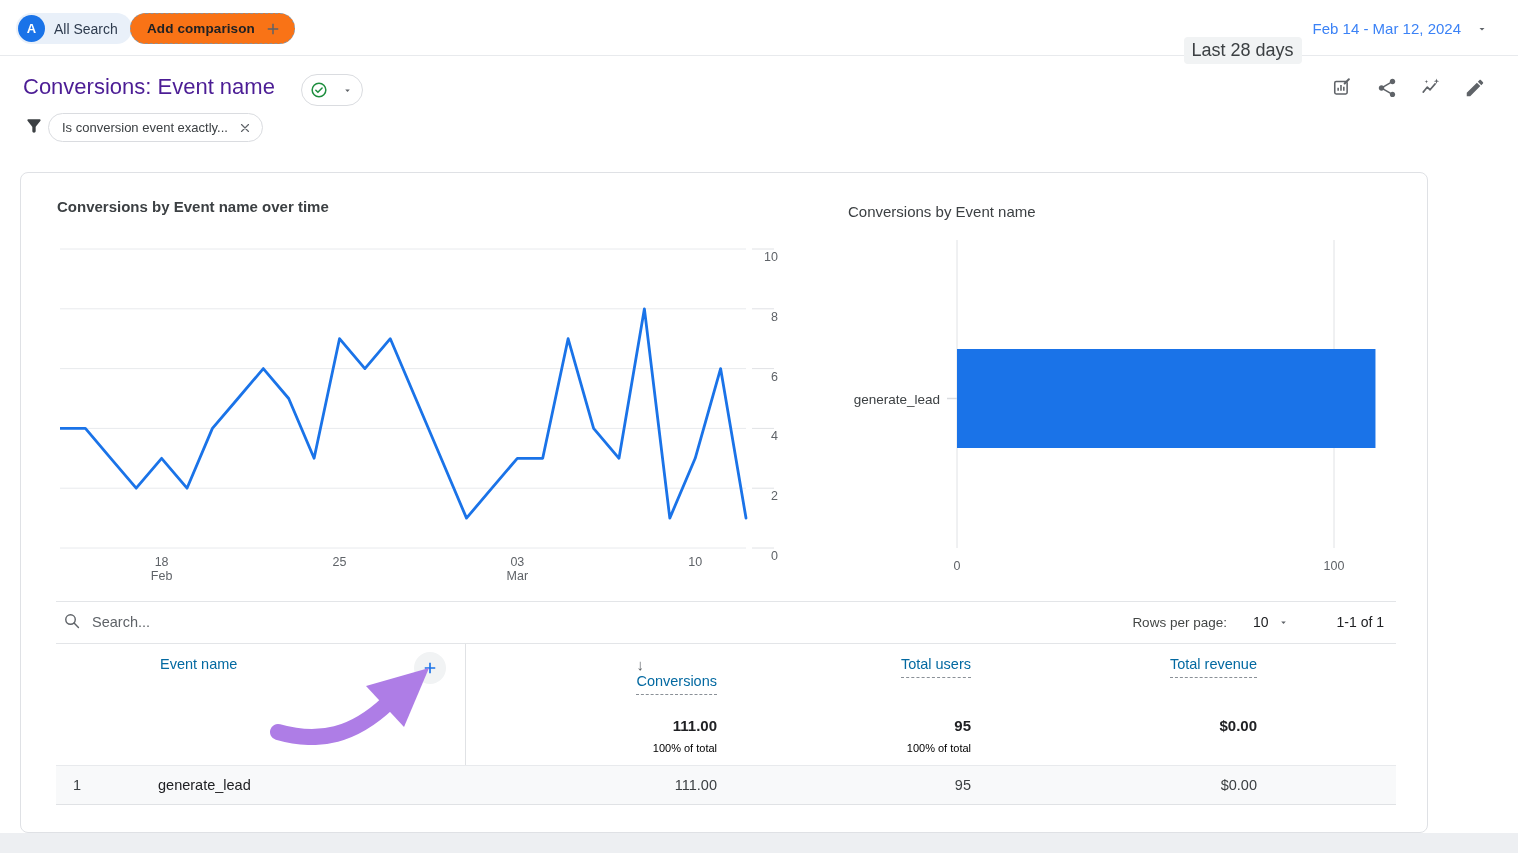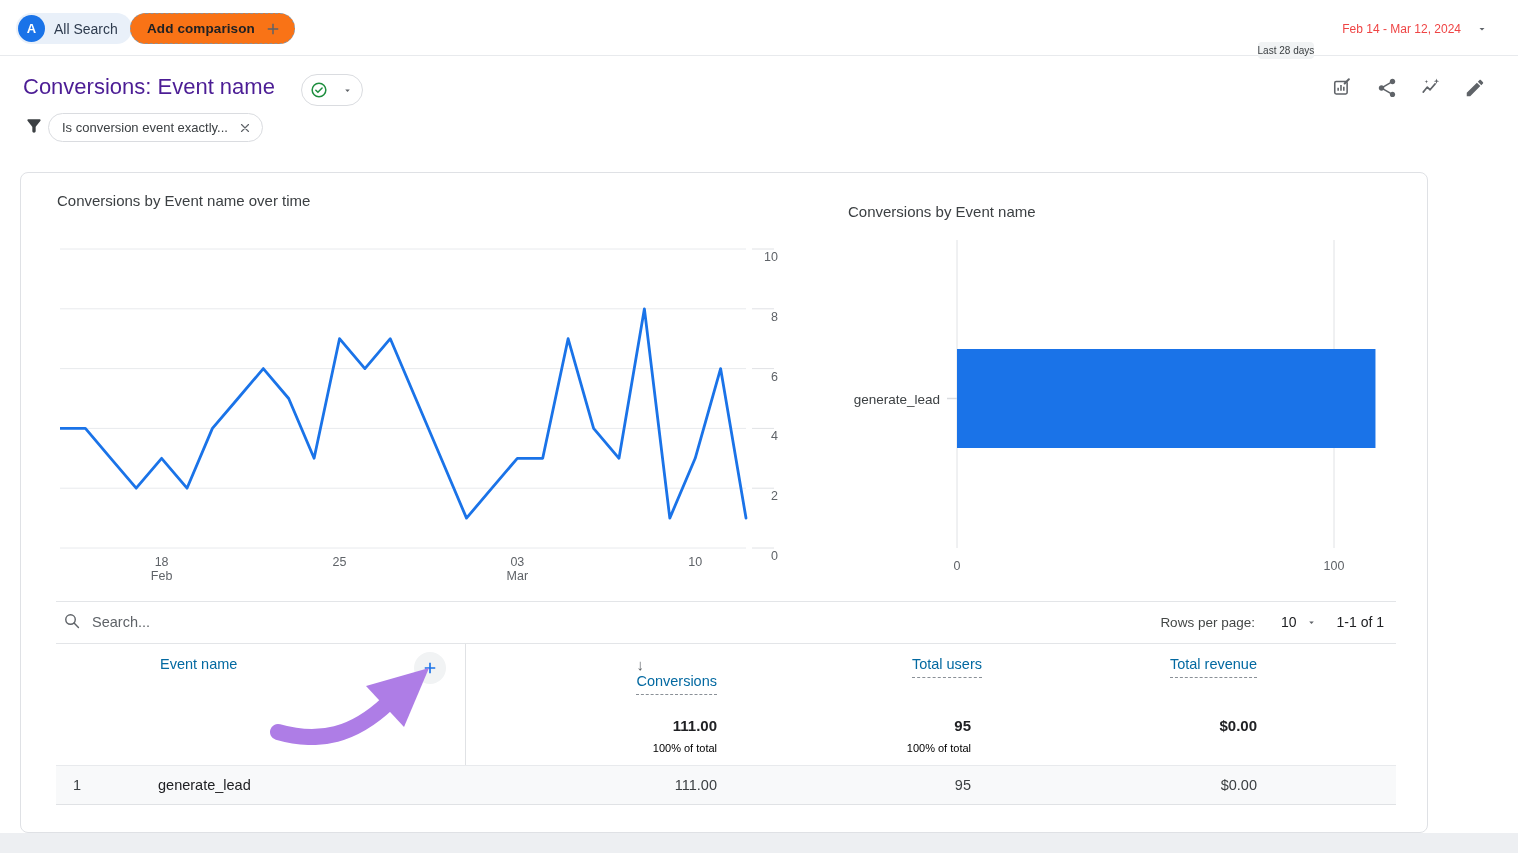--- a/index.html
+++ b/index.html
@@ -7,62 +7,62 @@
   #screen { position:relative; width:1518px; height:853px; background:#ffffff; overflow:hidden; }
 
   
   .topbar { position:absolute; left:0; top:0; width:1518px; height:56px; background:#fff; border-bottom:1px solid #e8eaed; }
   .all-users-pill { position:absolute; left:16px; top:13px; height:31px; border-radius:16px; background:#e9f0f9; display:flex; align-items:center; padding:0 14px 0 2px; cursor:pointer; }
   .avatar { width:27px; height:27px; border-radius:50%; background:#1a73e8; color:#fff; font-size:13px; font-weight:bold; display:flex; align-items:center; justify-content:center; }
   .all-users-label { margin-left:9px; font-size:14px; color:#2e3b4e; }
   .add-comparison { position:absolute; left:130px; top:13px; height:31px; border:1px dashed #8a9097; border-radius:16px; display:flex; align-items:center; gap:9px; padding:0 12px 0 16px; background:#f97316; cursor:pointer; }
   .add-comparison span.lbl { font-size:13.5px; color:#202124; font-weight:bold; letter-spacing:.1px; }
   .date-zone { position:absolute; right:30px; top:13px; height:31px; display:flex; align-items:center; cursor:pointer; }
-  .preset-chip { background:#f1f3f4; border-radius:4px; padding:3px 0; font-size:10px; color:#3c4043;margin-top:44px; }
-  .date-text { margin-left:28px; font-size:12px; color:#ef4444; }
+  .preset-chip { background:#f1f3f4; border-radius:4px; padding:3px 8px; font-size:18px; color:#3c4043;margin-top:44px; }
+  .date-text { margin-left:11px; font-size:15px; color:#3b82f6; }
   .date-zone .caret { margin-left:15px; }
 
   
   .page-title { position:absolute; left:23px; top:74px; font-size:22px; font-weight:normal; color:#4c1d95; }
   .title-badge { position:absolute; left:301px; top:74px; width:62px; height:32px; border:1px solid #dadce0; border-radius:16px; display:flex; align-items:center; justify-content:space-between; padding:0 9px 0 7px; background:#fff; cursor:pointer; }
   .header-icons { position:absolute; right:31px; top:76px; display:flex; gap:20px; }
   .hicon { width:24px; height:24px; display:flex; align-items:center; justify-content:center; cursor:pointer; }
   .filter-funnel { position:absolute; left:24px; top:116px; }
   .filter-chip { position:absolute; left:48px; top:113px; height:29px; border:1px solid #dadce0; border-radius:15px; background:#fff; display:flex; align-items:center; gap:10px; padding:0 10px 0 13px; cursor:pointer; }
   .filter-chip .lbl { font-size:13px; color:#3c4043; }
 
   
   .card { position:absolute; left:20px; top:172px; width:1408px; height:661px; background:#fff; border:1px solid #dfe1e5; border-radius:8px; }
   .chart-title { position:absolute; font-size:15px; color:#3c4043; }
-  #line-title { left:57px; top:192px; }
+  #line-title { left:57px; top:198px;font-weight:bold; }
   #bar-title  { left:848px; top:203px; }
   #line-chart { position:absolute; left:60px; top:240px; }
   #bar-chart  { position:absolute; left:830px; top:238px; }
 
   
   .hline { position:absolute; height:1px; background:#e3e5e8; }
   #div-top    { left:56px; top:601px; width:1340px; }
   #div-search { left:56px; top:643px; width:1340px; }
   .vline { position:absolute; width:1px; background:#e0e2e5; }
   #col-divider { left:465px; top:644px; height:161px; }
   .search-icon { position:absolute; left:63px; top:612px; }
   .search-input { position:absolute; left:92px; top:607px; width:640px; height:30px; border:none; outline:none; font-size:14.5px; color:#202124; font-family:"Liberation Sans", sans-serif; background:transparent; }
   .search-input::placeholder { color:#5f6368; }
   .pager-zone { position:absolute; right:134px; top:609px; height:26px; display:flex; align-items:center; }
   .pager-label { font-size:13.5px; color:#444746; }
   .pager-value { margin-left:26px; font-size:14px; color:#202124; display:flex; align-items:center; gap:9px; cursor:pointer; }
-  .pager-range { margin-left:20px; font-size:14px; color:#202124; }
+  .pager-range { margin-left:48px; font-size:14px; color:#202124; }
 
   .col-header { position:absolute; top:656px; font-size:14.5px; color:#0369a1; display:flex; align-items:flex-start; cursor:pointer; }
   .dashed-u { border-bottom:1px dashed #8a9097; padding-bottom:5px; }
   .sort-arrow::before { content:"\2193"; }
   .sort-arrow { font-size:15px; color:#5f6368; margin-right:7px; }
   #hdr-dimension { left:160px; }
   #hdr-conversions { right:801px;flex-direction:column; }
-  #hdr-users { right:536px; }
+  #hdr-users { right:547px; }
   #hdr-revenue { right:261px; }
 
   .plus-btn { position:absolute; left:414px; top:652px; width:32px; height:32px; border-radius:50%; background:#f1f3f4; display:flex; align-items:center; justify-content:center; cursor:pointer; z-index:4; }
 
   .total-num { position:absolute; top:717px; font-size:15px; font-weight:bold; color:#202124; }
   .total-pct { position:absolute; top:742px; font-size:11px; color:#000000; }
   #tot-conv { right:801px; } #pct-conv { right:801px; }
   #tot-users { right:547px; } #pct-users { right:547px; }
   #tot-rev { right:261px; }
 

